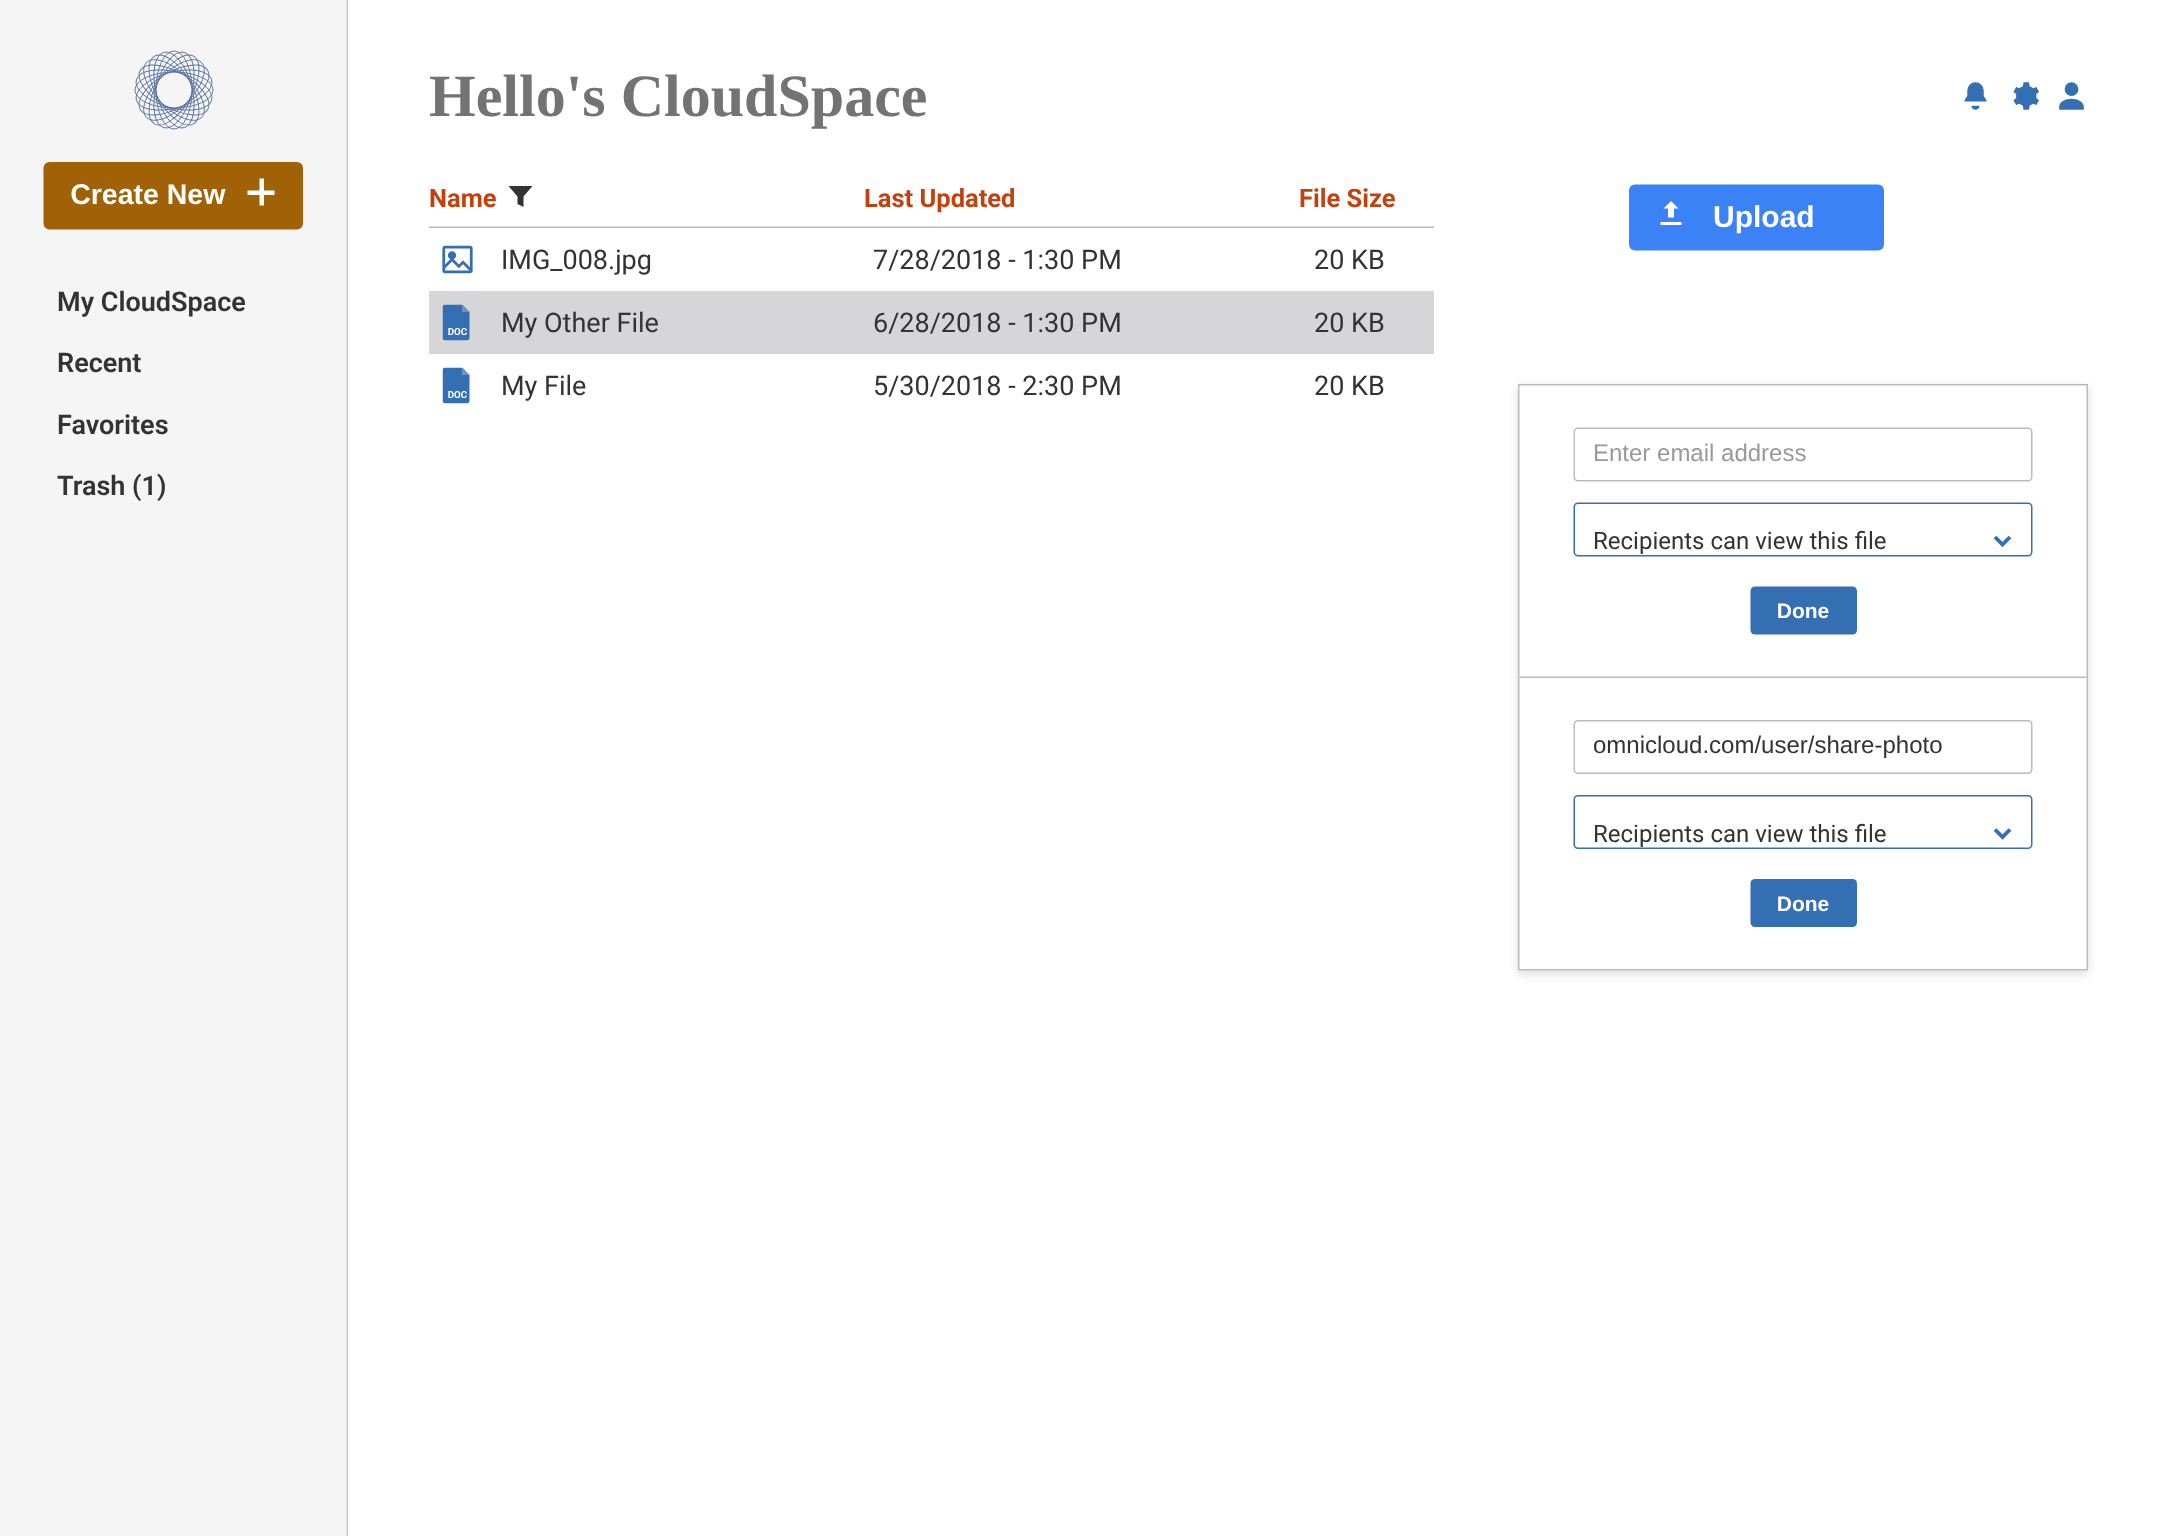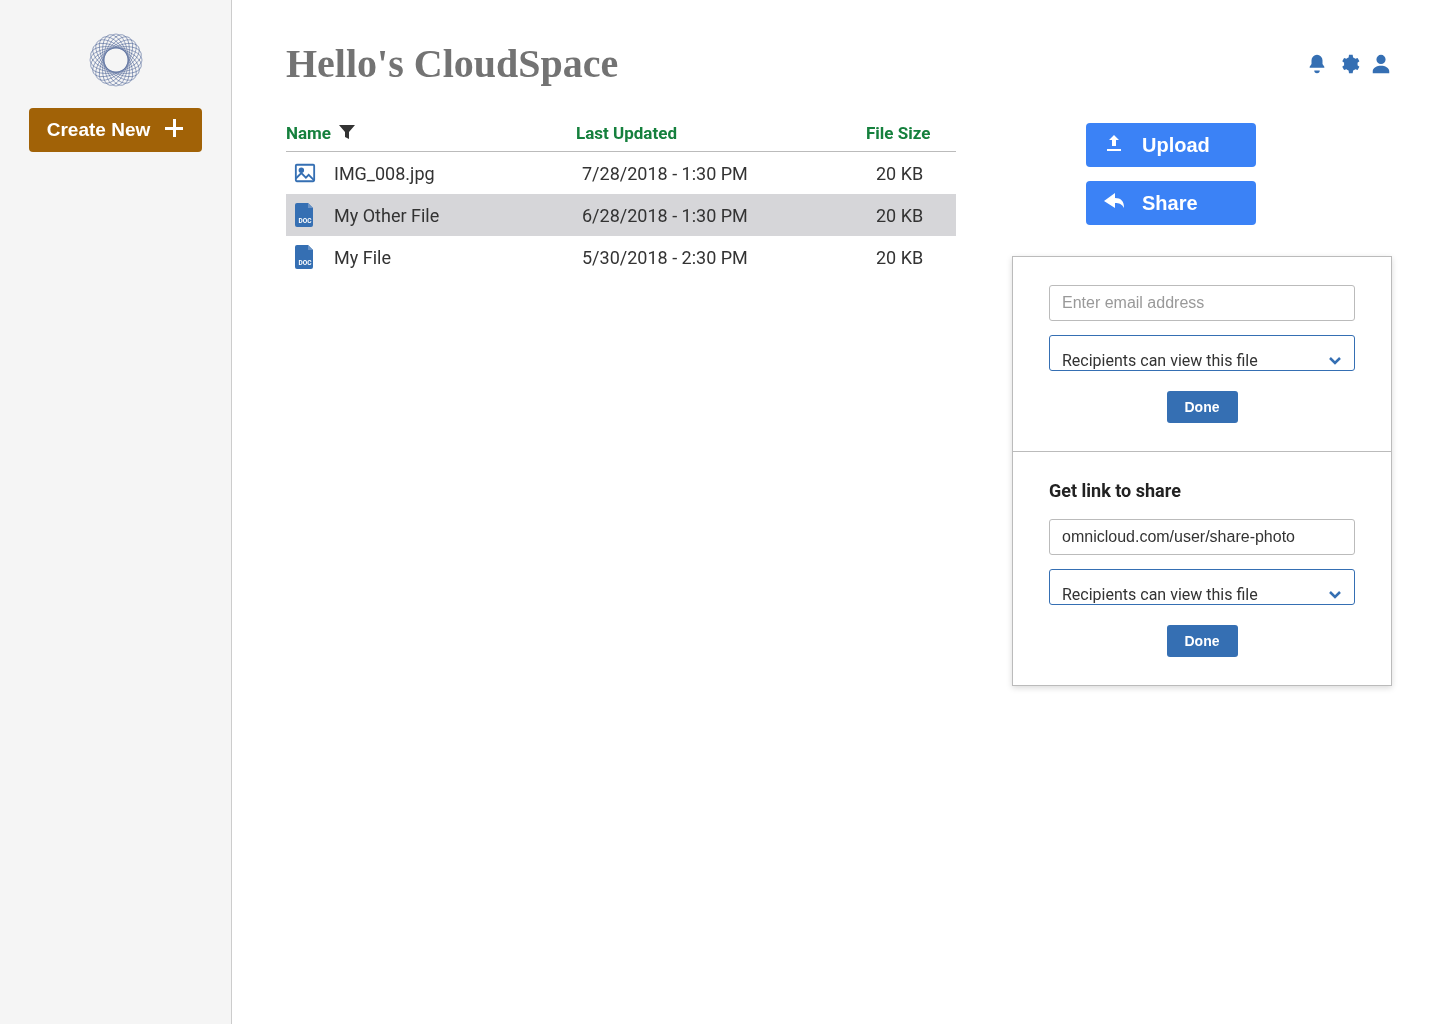--- a/index.html
+++ b/index.html
@@ -119,21 +119,21 @@
   .table-area {
     flex: 1;
     max-width: 670px;
   }
   .table-head {
     display: flex;
     border-bottom: 1px solid #bbb;
     padding-bottom: 8px;
     font-weight: 700;
     font-size: 17px;
-    color: #15803d;
+    color: #c2410c;
   }
   .col-name { width: 290px; display:flex; align-items:center; gap:8px;}
   .col-updated { width: 290px; }
   .col-size { flex: 1; }
   .table-row {
     display: flex;
     align-items: center;
     padding: 8px 0;
     font-size: 18px;
     color: #333;
@@ -260,20 +260,26 @@
     </svg>
   </div>
   <button class="create-btn">
     <span>Create New</span>
     <span class="plus">
       <svg width="20" height="20" viewBox="0 0 20 20">
           <path d="M9 1h3v18H9z M1 9h18v3H1z" fill="#fff"></path>
         </svg>
     </span>
   </button>
+  <div class="nav">
+    <div class="nav-item">My CloudSpace</div>
+    <div class="nav-item">Recent</div>
+    <div class="nav-item">Favorites</div>
+    <div class="nav-item">Trash (1)</div>
+  </div>
 </div>
 
 <div class="main">
   <div class="header">
     <h1 class="page-title">Hello's CloudSpace</h1>
     <div class="header-right">
       <div class="header-icons">
         <span class="hicon">
           <svg width="22" height="22" viewBox="0 0 24 24" fill="currentColor">
               <path d="M12 2a6 6 0 0 0-6 6v4l-2 3v1h16v-1l-2-3V8a6 6 0 0 0-6-6zm0 20a3 3 0 0 0 3-3H9a3 3 0 0 0 3 3z"></path>
@@ -350,46 +356,37 @@
 
     <div class="action-col">
       <button class="action-btn">
         <span>
           <svg width="20" height="20" viewBox="0 0 20 20" fill="#fff">
               <path d="M10 2l5 5h-3v6H8V7H5l5-5zM3 16h14v2H3z"></path>
             </svg>
         </span>
         <span>Upload</span>
       </button>
-      <button class="action-btn">
-        <span>
-          <svg width="20" height="18" viewBox="0 0 20 18" fill="#fff">
-              <path d="M0 9l11-8v5c6 0 9 3 9 10-2-4-5-5-9-5v5z"></path>
-            </svg>
-        </span>
-        <span>Share</span>
-      </button>
     </div>
   </div>
 
   <div class="share-panel">
     <div class="panel-section">
       <input class="panel-input" placeholder="Enter email address" style="">
       <div class="panel-select">
         <span>Recipients can view this file</span>
         <span class="chev">
           <svg width="14" height="10" viewBox="0 0 14 10" fill="none" stroke="currentColor" stroke-width="2.5">
               <path d="M2 2l5 5 5-5"></path>
             </svg>
         </span>
       </div>
       <button class="done-btn">Done</button>
     </div>
     <div class="panel-section">
-      <div class="panel-title">Get link to share</div>
       <input class="panel-input" readonly="" value="omnicloud.com/user/share-photo" style="">
       <div class="panel-select">
         <span>Recipients can view this file</span>
         <span class="chev">
           <svg width="14" height="10" viewBox="0 0 14 10" fill="none" stroke="currentColor" stroke-width="2.5">
               <path d="M2 2l5 5 5-5"></path>
             </svg>
         </span>
       </div>
       <button class="done-btn">Done</button>

